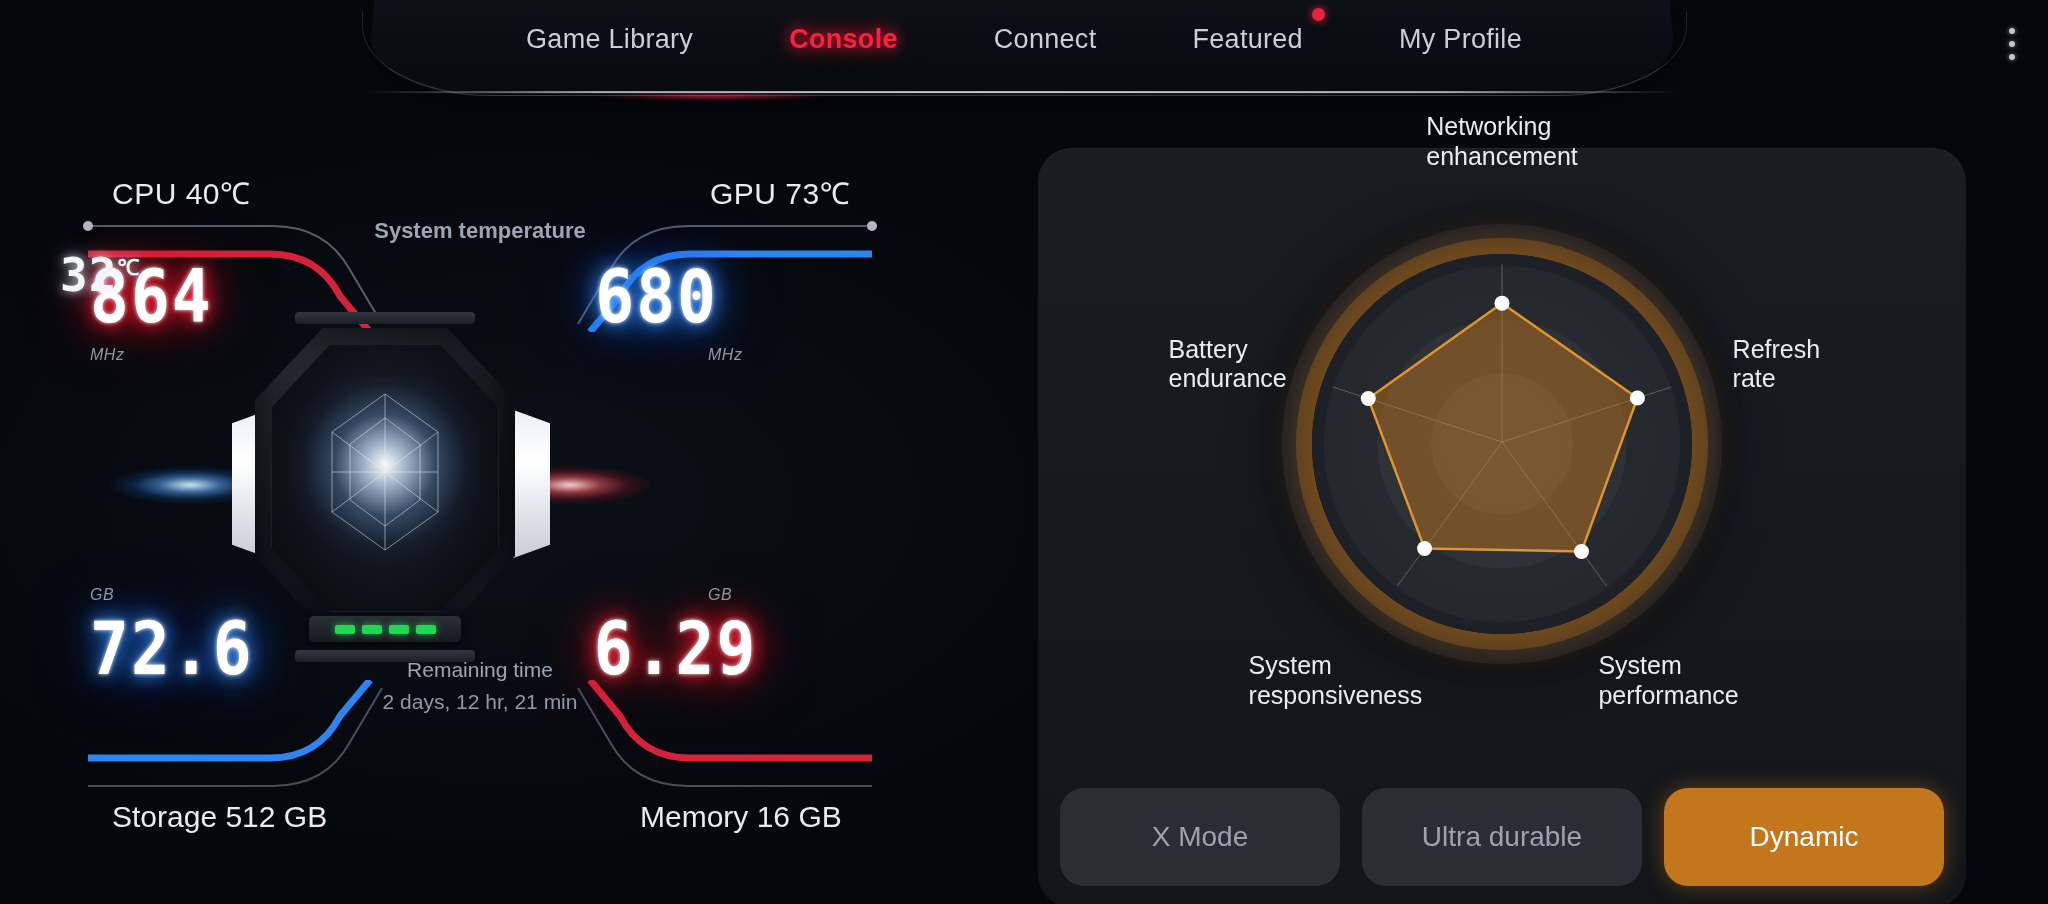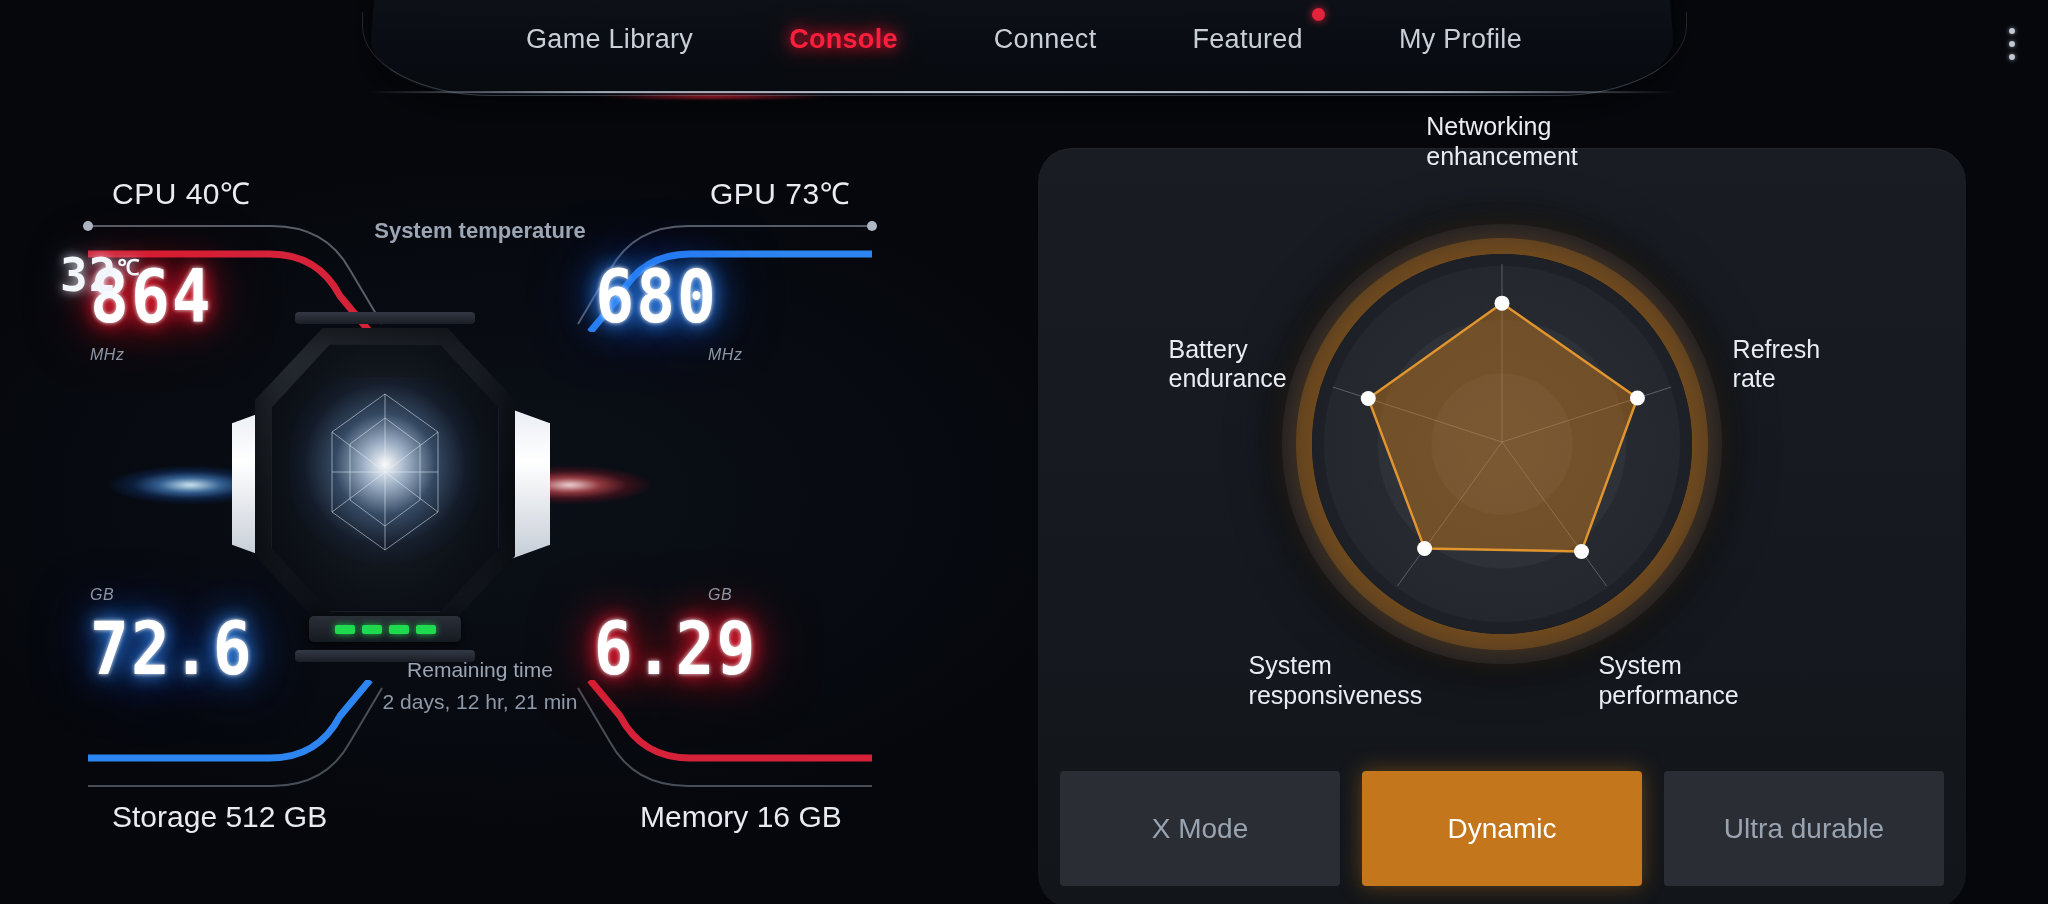--- a/index.html
+++ b/index.html
@@ -393,22 +393,22 @@
   .modes {
     position: absolute;
     left: 22px;
     bottom: 22px;
     width: 884px;
     display: flex;
     gap: 22px;
   }
   .modebtn {
     flex: 1;
-    height: 115px;
-    border-radius: 4px;
+    height: 98px;
+    border-radius: 24px;
     background: #2a2d34;
     color: #9aa3b0;
     font-size: 28px;
     display: flex;
     align-items: center;
     justify-content: center;
     cursor: pointer;
     border: none;
     font-family: "Liberation Sans", sans-serif;
   }
@@ -563,18 +563,18 @@
       <div class="axis-label" id="axis-2" style="left: 446.569px; top: 486.487px; transform: translate(-50%, -50%);">System
 performance</div>
       <div class="axis-label" id="axis-3" style="left: 113.431px; top: 486.487px; transform: translate(-50%, -50%);">System
 responsiveness</div>
       <div class="axis-label" id="axis-4" style="left: 5.61095px; top: 169.893px; transform: translate(-50%, -50%);">Battery
 endurance</div>
     </div>
 
     <div class="modes">
       <button class="modebtn">X Mode</button>
+      <button class="modebtn">Ultra durable</button>
       <button class="modebtn active">Dynamic</button>
-      <button class="modebtn">Ultra durable</button>
     </div>
   </div>
 
 </div>
 
 </body></html>

